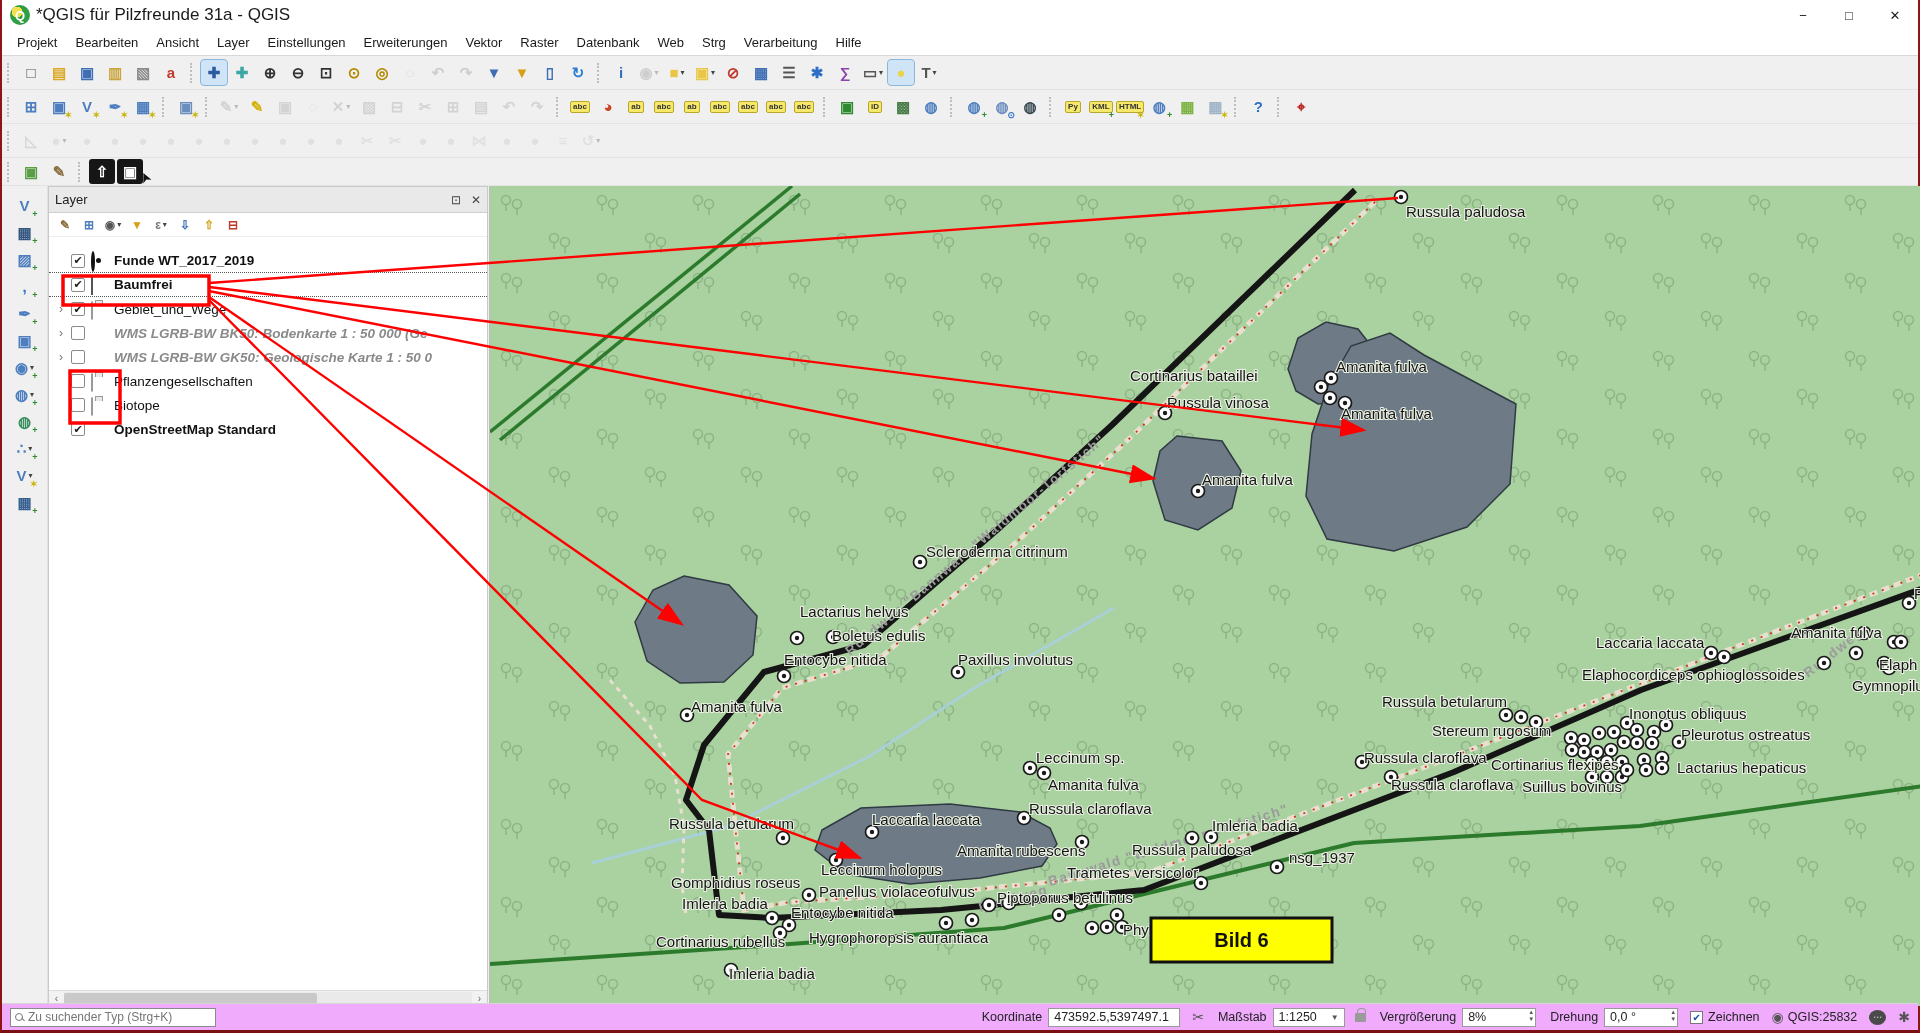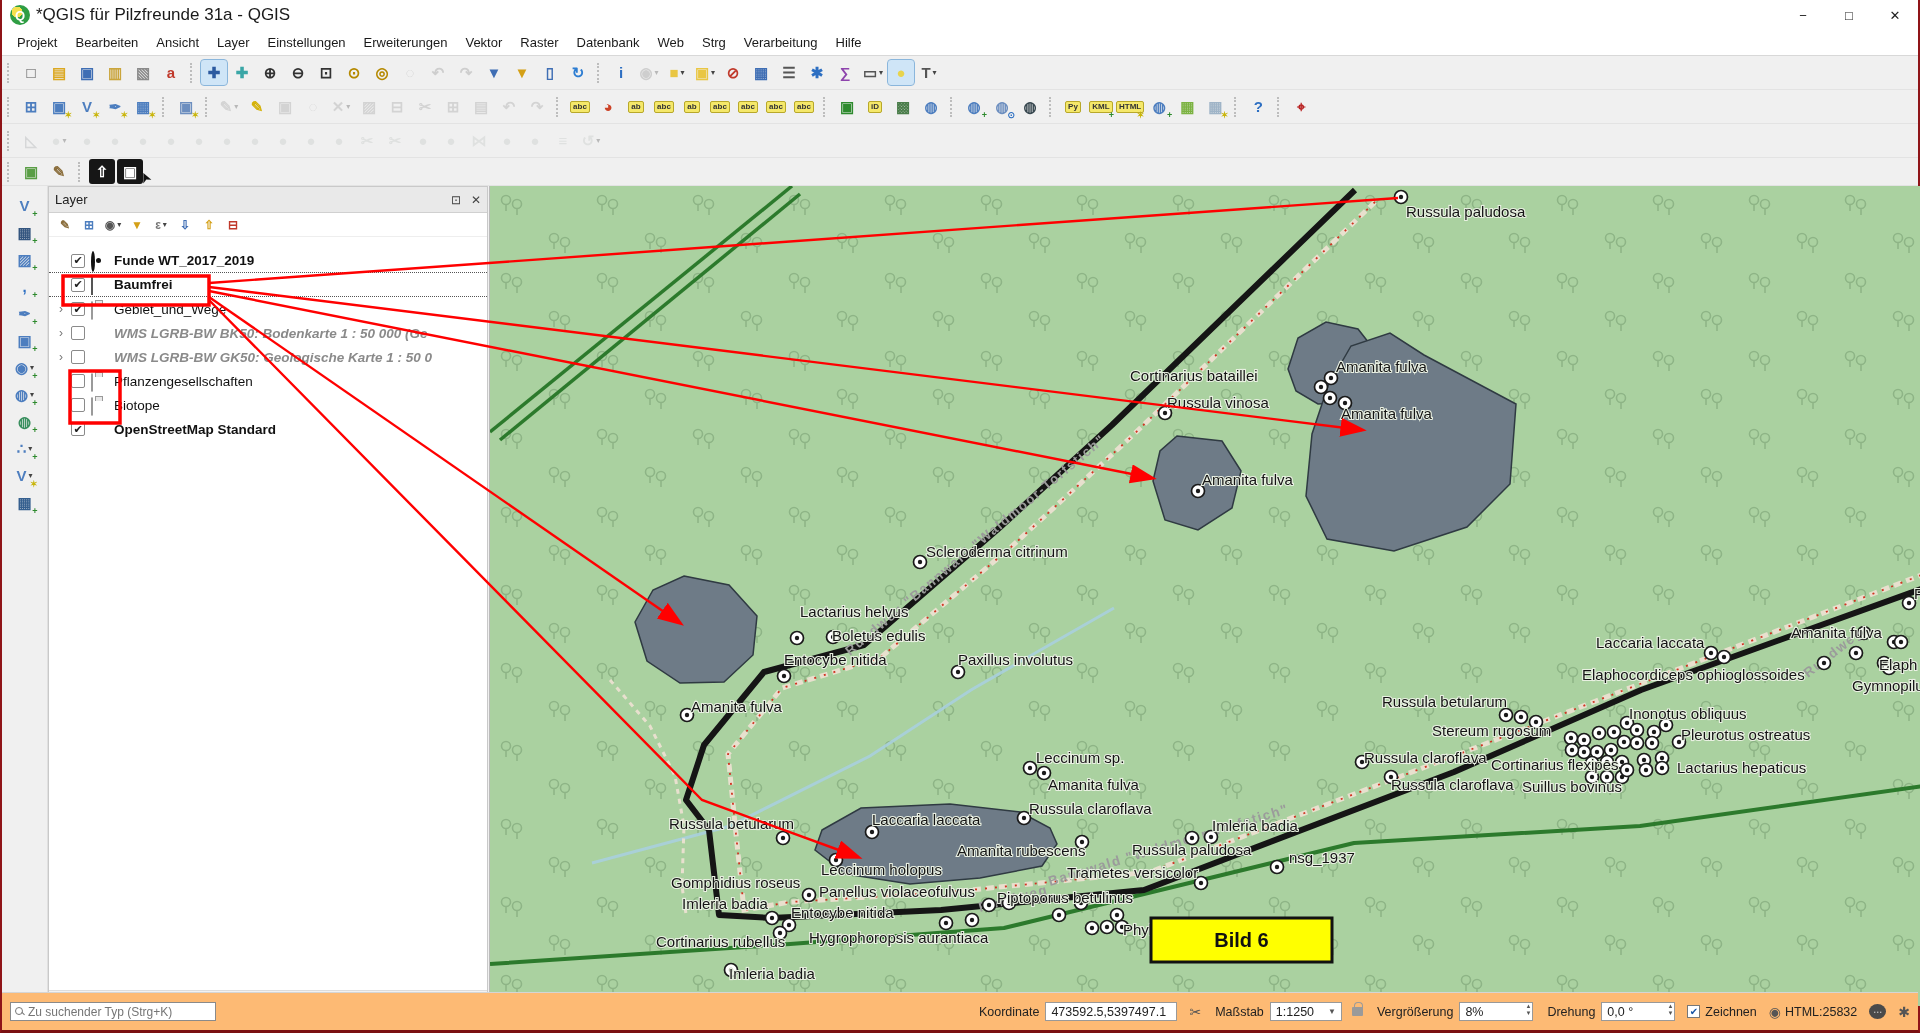--- a/index.html
+++ b/index.html
@@ -73,21 +73,21 @@
   #panel-scroll .sc-track { flex:1; height:13px; background:#eaeaea; position:relative; }
   #panel-scroll .sc-thumb { position:absolute; left:0; top:1px; height:11px; width:62%; background:#c9c9c9; border-radius:2px; }
   
   #map-wrap { position:absolute; left:487px; top:0; width:1433px; height:820px; border-left:1px solid #bbb; background:#aad1a0; }
   #map-svg { display:block; }
   .mlabel { font-family:"Liberation Sans",sans-serif; font-size:15px; fill:#141414; paint-order:stroke; stroke:#e9f0e2; stroke-width:2.2px; }
   .street { font-family:"Liberation Sans",sans-serif; font-size:13.5px; fill:#9b9b9b; letter-spacing:1.5px; font-weight:bold; }
   
   #overlay { position:absolute; left:0; top:0; width:1920px; height:1033px; pointer-events:none; z-index:60; }
   
-  #statusbar { position:absolute; left:0; bottom:0; width:100%; height:38px; background:#fdba74; border-top:1px solid #d5d5d5;
+  #statusbar { position:absolute; left:0; bottom:0; width:100%; height:27px; background:#f0abfc; border-top:1px solid #d5d5d5;
                display:flex; align-items:center; font-size:12.5px; color:#222; padding:0 8px; }
   #status-search { width:206px; height:19px; border:1px solid #8a8a8a; background:#fff; display:flex; align-items:center; padding:0 4px; }
   #status-search input { border:none; outline:none; width:100%; font-size:12px; color:#555; font-family:"Liberation Sans",sans-serif; }
   .mag { position:relative; width:9px; height:9px; margin-right:4px; flex:none; }
   .mag::before { content:""; position:absolute; left:0; top:0; width:6px; height:6px; border:1.4px solid #777; border-radius:50%; }
   .mag::after { content:""; position:absolute; left:6px; top:6px; width:4px; height:1.4px; background:#777; transform:rotate(45deg); }
   .sb-label { margin:0 6px 0 14px; }
   .sb-box { background:#fff; border:1px solid #999; height:19px; display:flex; align-items:center; padding:0 5px; font-size:12.5px; }
   .sb-spin { position:relative; padding-right:14px; }
   .sb-spin .arrows { position:absolute; right:1px; top:0; display:flex; flex-direction:column; font-size:6px; color:#555; line-height:1.2; }
@@ -947,21 +947,21 @@
     <span class="sb-box sb-spin" style="width:74px">
         <span>0,0 °</span>
         <span class="arrows">
           <span>▲</span>
           <span>▼</span>
         </span>
       </span>
     <span class="sb-check">✔</span>
     <span>Zeichnen</span>
     <span class="sb-ico">◉</span>
-    <span style="margin-left:4px">HTML:25832</span>
+    <span style="margin-left:4px">QGIS:25832</span>
     <span class="balloon">⋯</span>
     <span class="sb-ico">✱</span>
   </div>
 
   <svg id="overlay" xmlns="http://www.w3.org/2000/svg">
       <defs>
         <marker id="ah" markerWidth="12" markerHeight="10" refX="9" refY="4" orient="auto">
           <path d="M0,0 L11,4 L0,8 Z" fill="#ff0000"></path>
         </marker>
       </defs>

